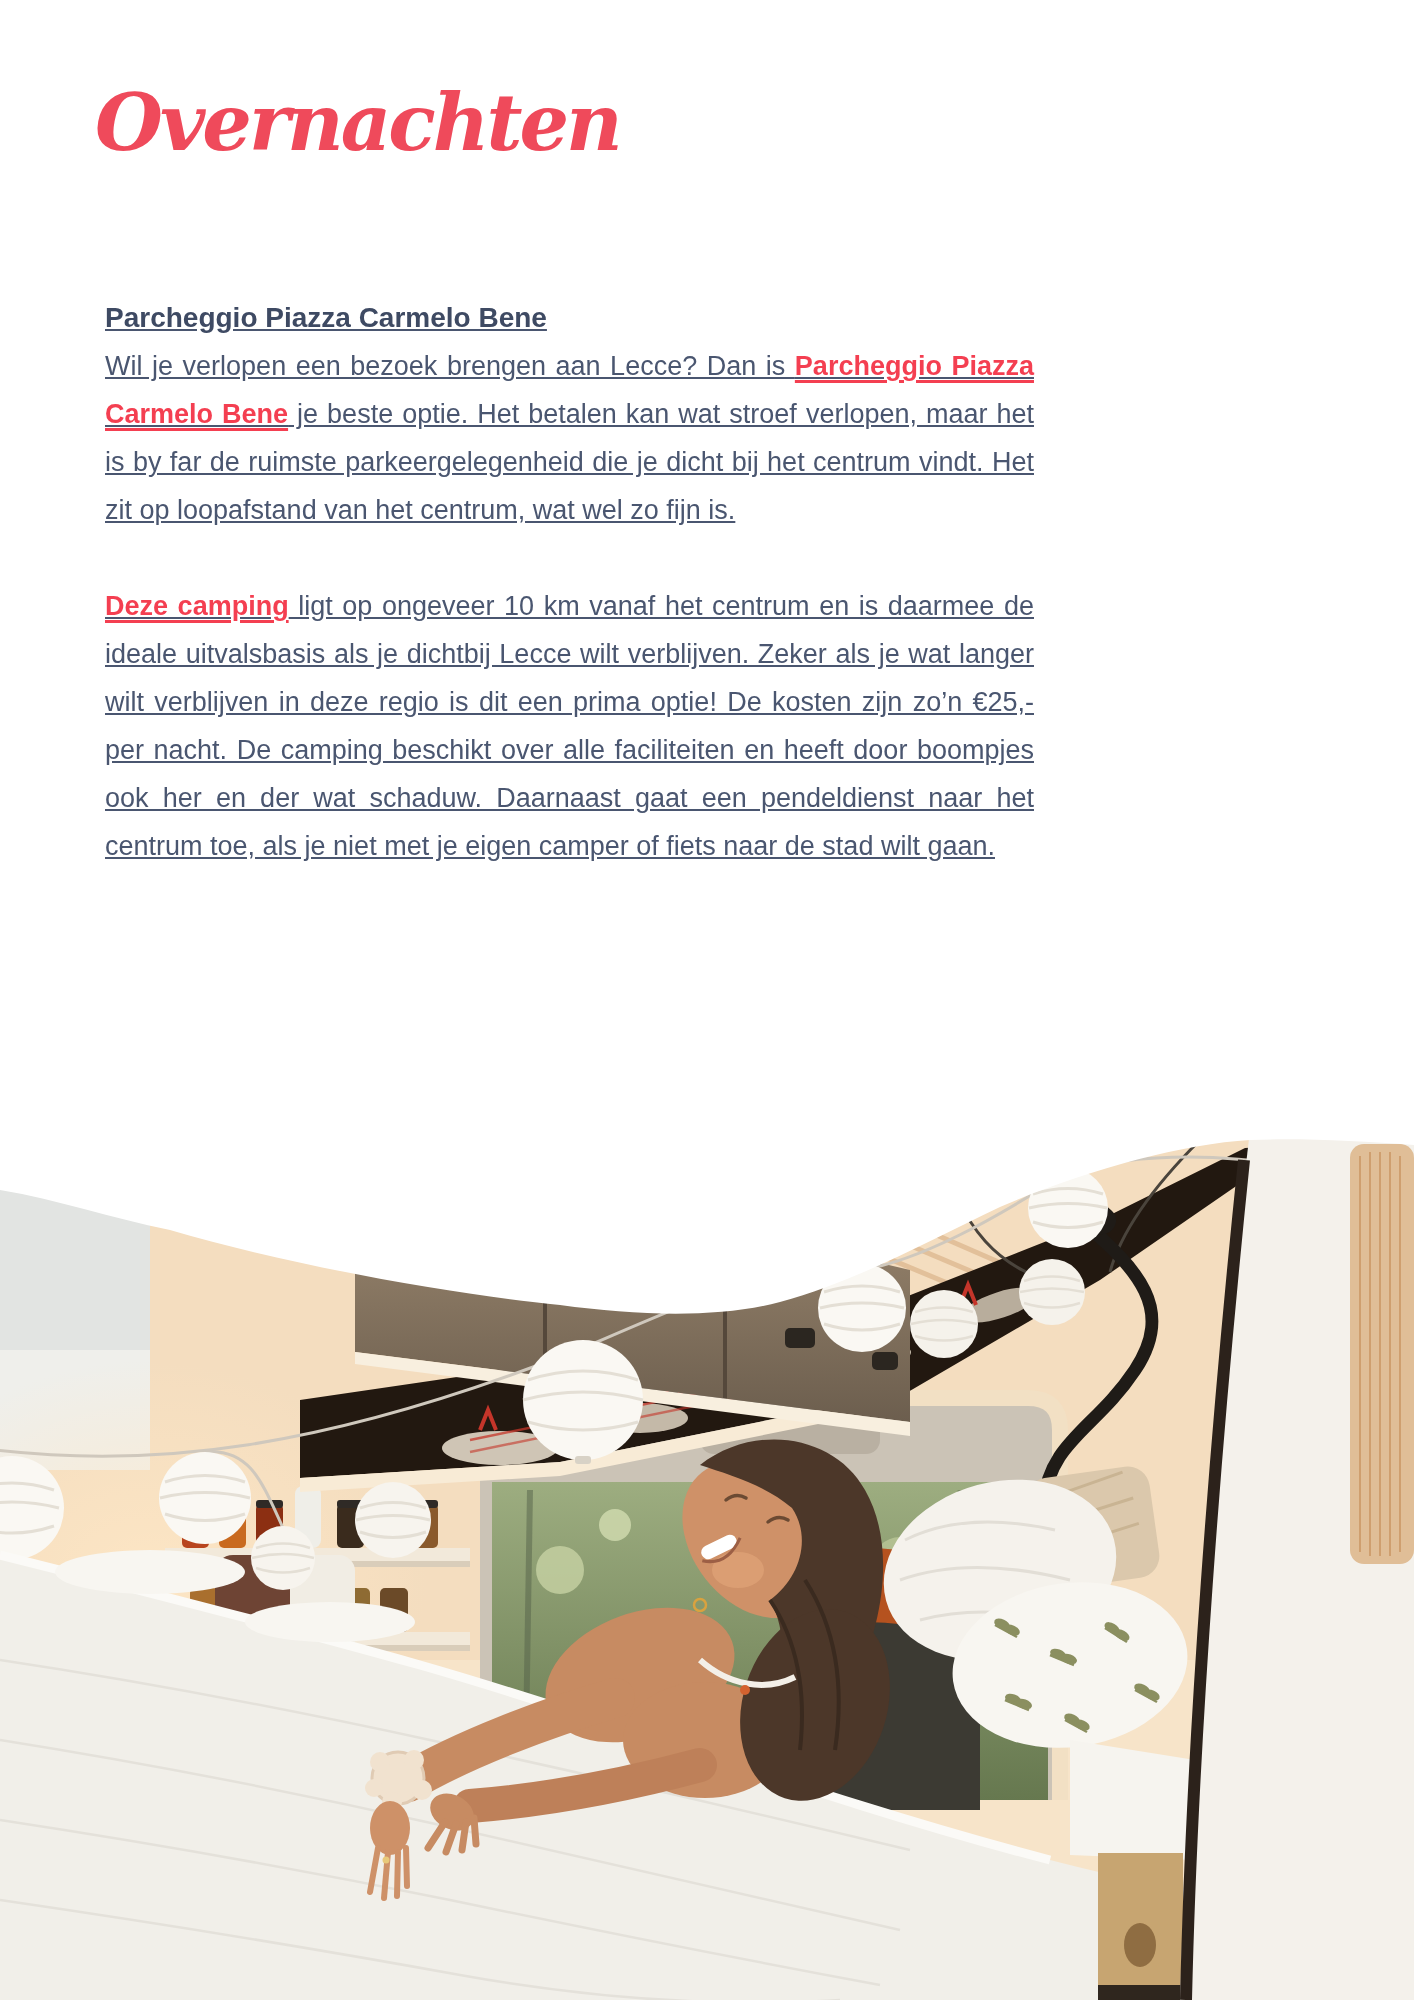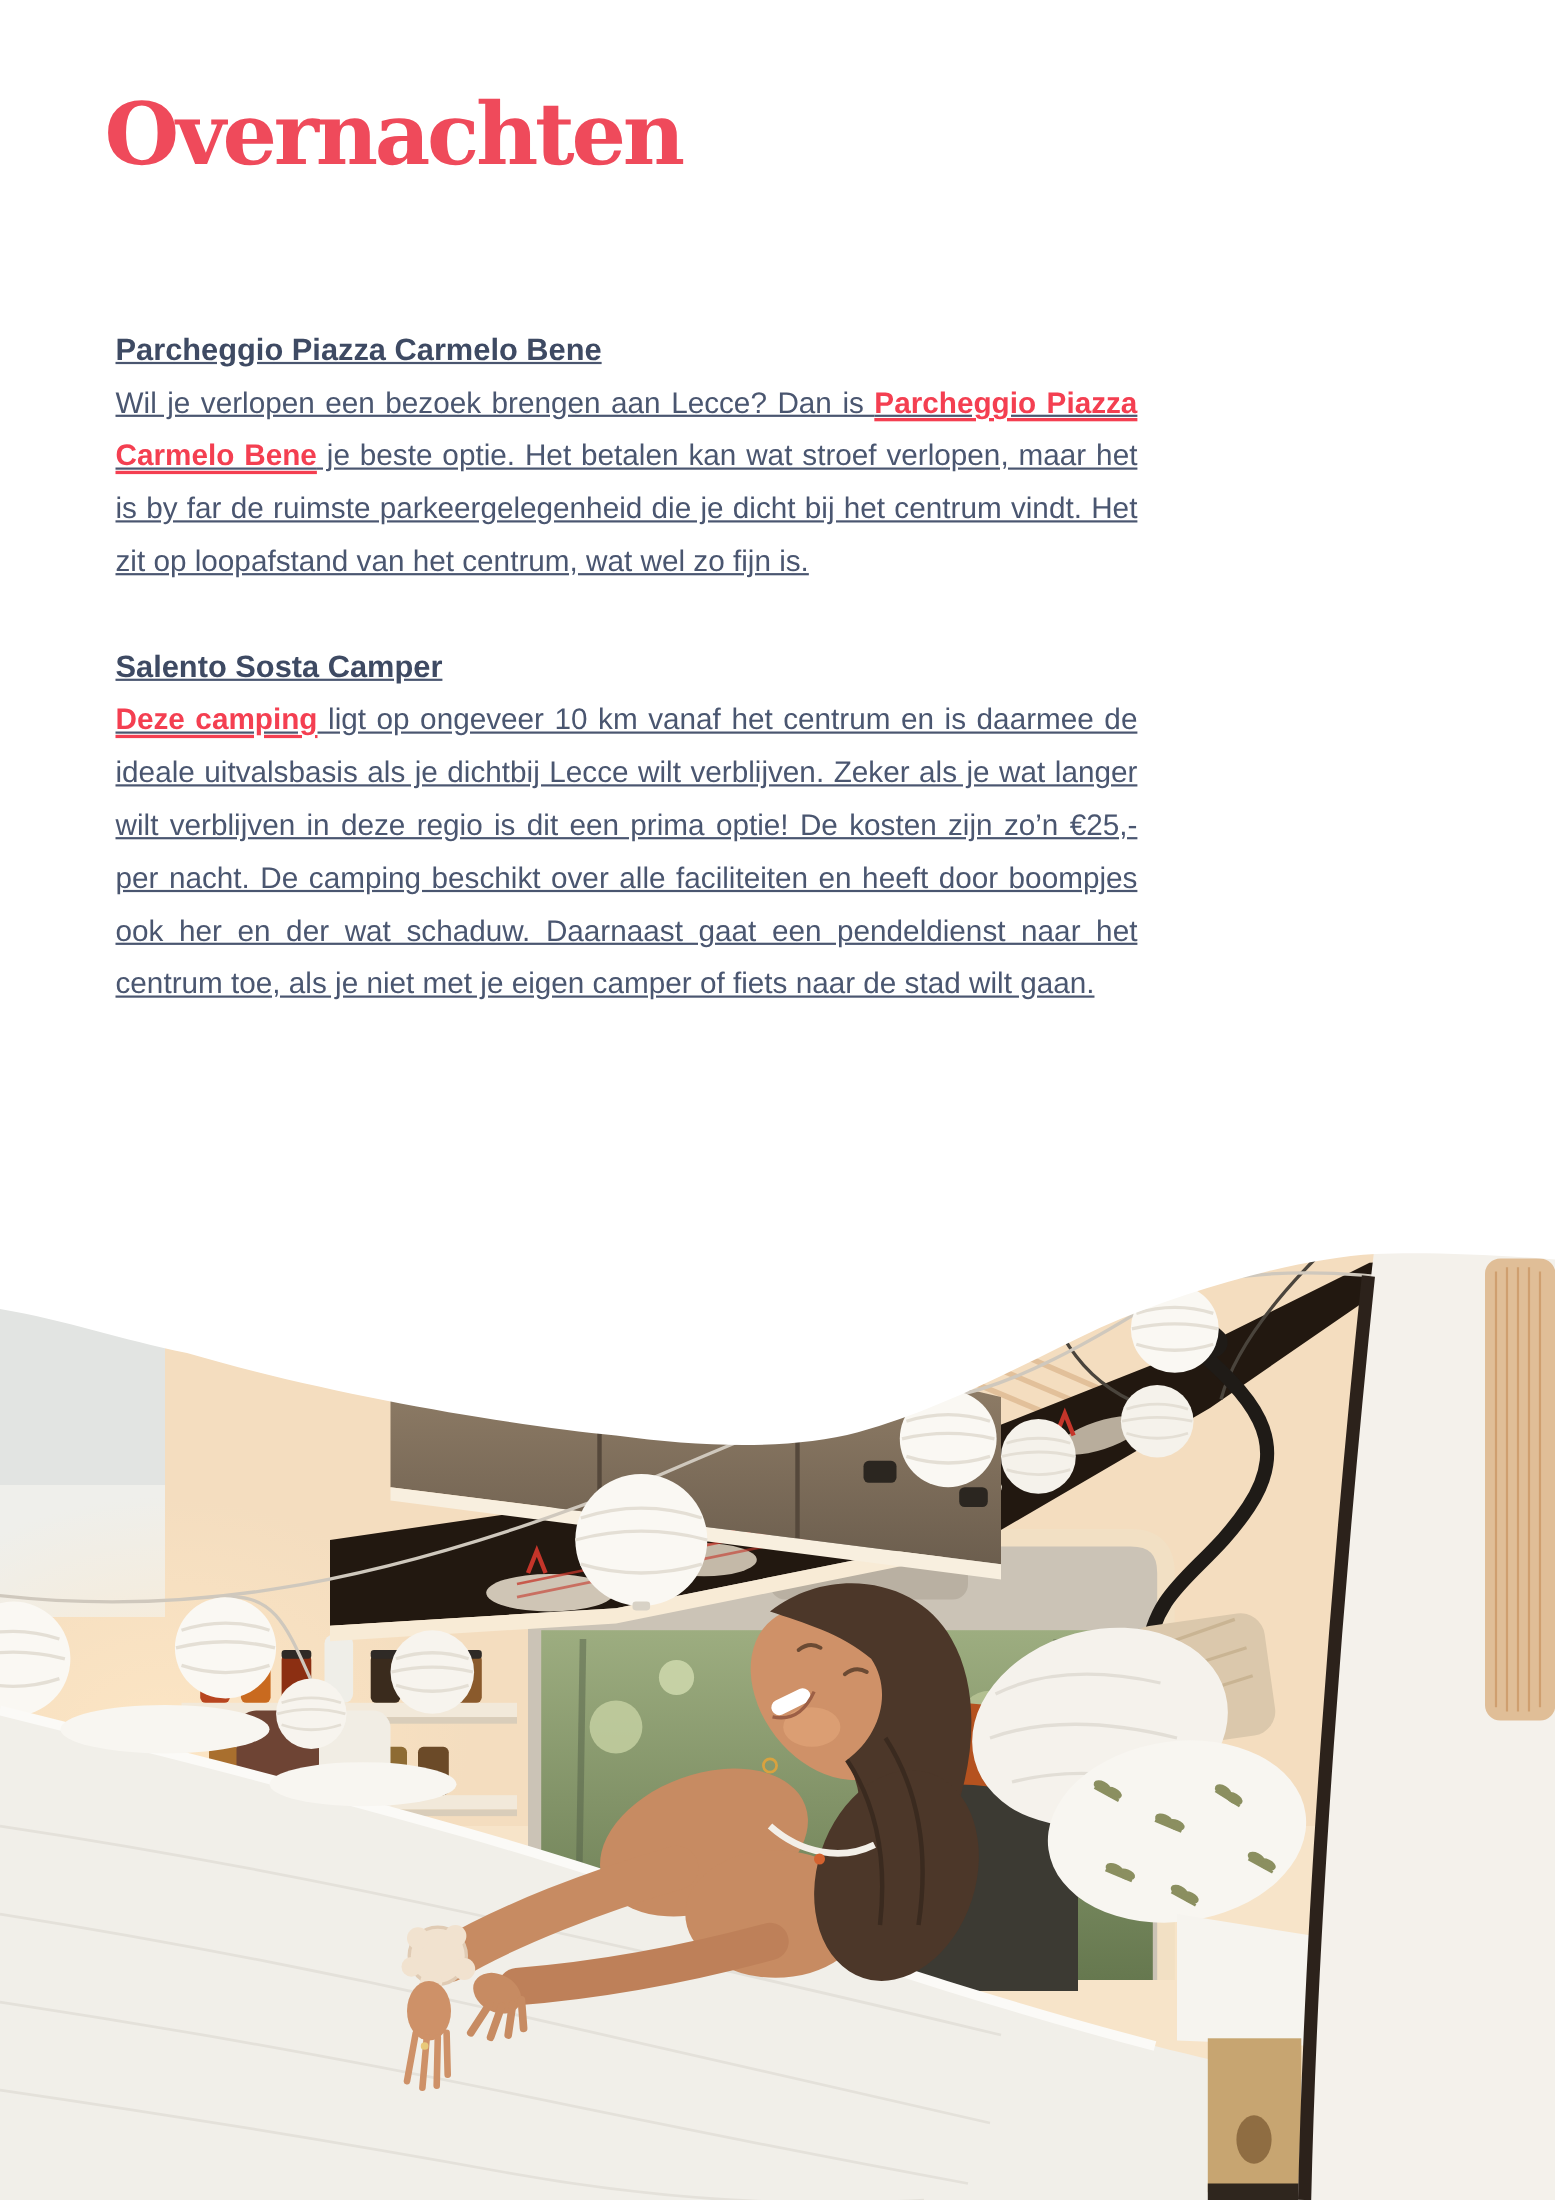--- a/index.html
+++ b/index.html
@@ -9,20 +9,21 @@
     height:2000px;
     background:#ffffff;
     overflow:hidden;
     font-family:"Liberation Sans", sans-serif;
   }
   .script-title{
     position:absolute;
     left:95px;
     top:72px;
     font-family:"DejaVu Serif", serif;
+    font-style:italic;
     font-weight:700;
     font-size:78px;
     letter-spacing:-3px;
     color:#EF4A5B;
     line-height:1.3;
     white-space:nowrap;
   }
   .content{
     position:absolute;
     left:105px;
@@ -70,21 +71,20 @@
   <div class="script-title">Overnachten</div>
 
   <div class="content">
 
     <section>
       <h2 class="section-heading">Parcheggio Piazza Carmelo Bene</h2>
       <p class="body-par"><span>Wil je verlopen een bezoek brengen aan Lecce? Dan is </span><a class="red-link">Parcheggio Piazza Carmelo Bene</a><span> je beste optie. Het betalen kan wat stroef verlopen, maar het is by far de ruimste parkeergelegenheid die je dicht bij het centrum vindt. Het zit op loopafstand van het centrum, wat wel zo fijn is.</span></p>
     </section>
 
     <section>
-      <h2 class="section-heading">Salento Sosta Camper</h2>
       <p class="body-par"><span></span><a class="red-link">Deze camping</a><span> ligt op ongeveer 10 km vanaf het centrum en is daarmee de ideale uitvalsbasis als je dichtbij Lecce wilt verblijven. Zeker als je wat langer wilt verblijven in deze regio is dit een prima optie! De kosten zijn zo’n €25,- per nacht. De camping beschikt over alle faciliteiten en heeft door boompjes ook her en der wat schaduw. Daarnaast gaat een pendeldienst naar het centrum toe, als je niet met je eigen camper of fiets naar de stad wilt gaan.</span></p>
     </section>
 
   </div>
 
   <figure class="photo-wrap">
     <svg width="1414" height="900" viewBox="0 0 1414 900">
       <defs>
         <linearGradient id="cabGrad" x1="0" y1="0" x2="0" y2="1">
           <stop offset="0" stop-color="#A69177"></stop>

